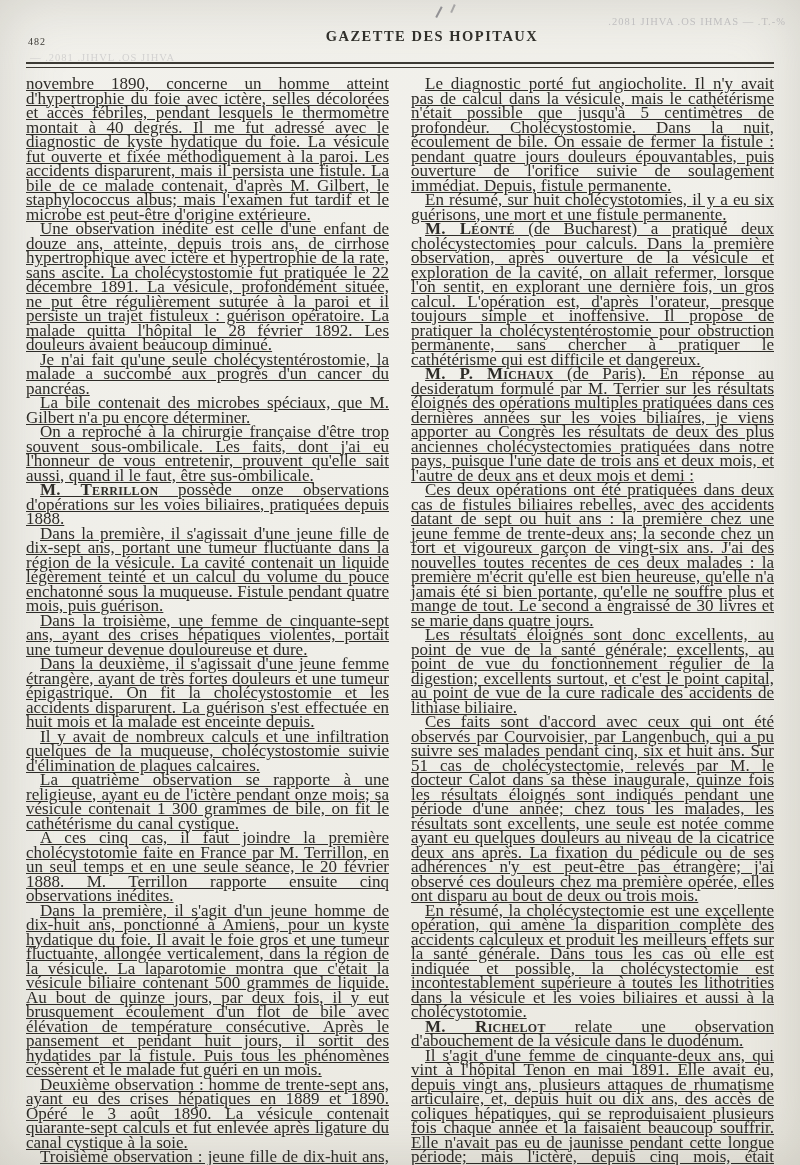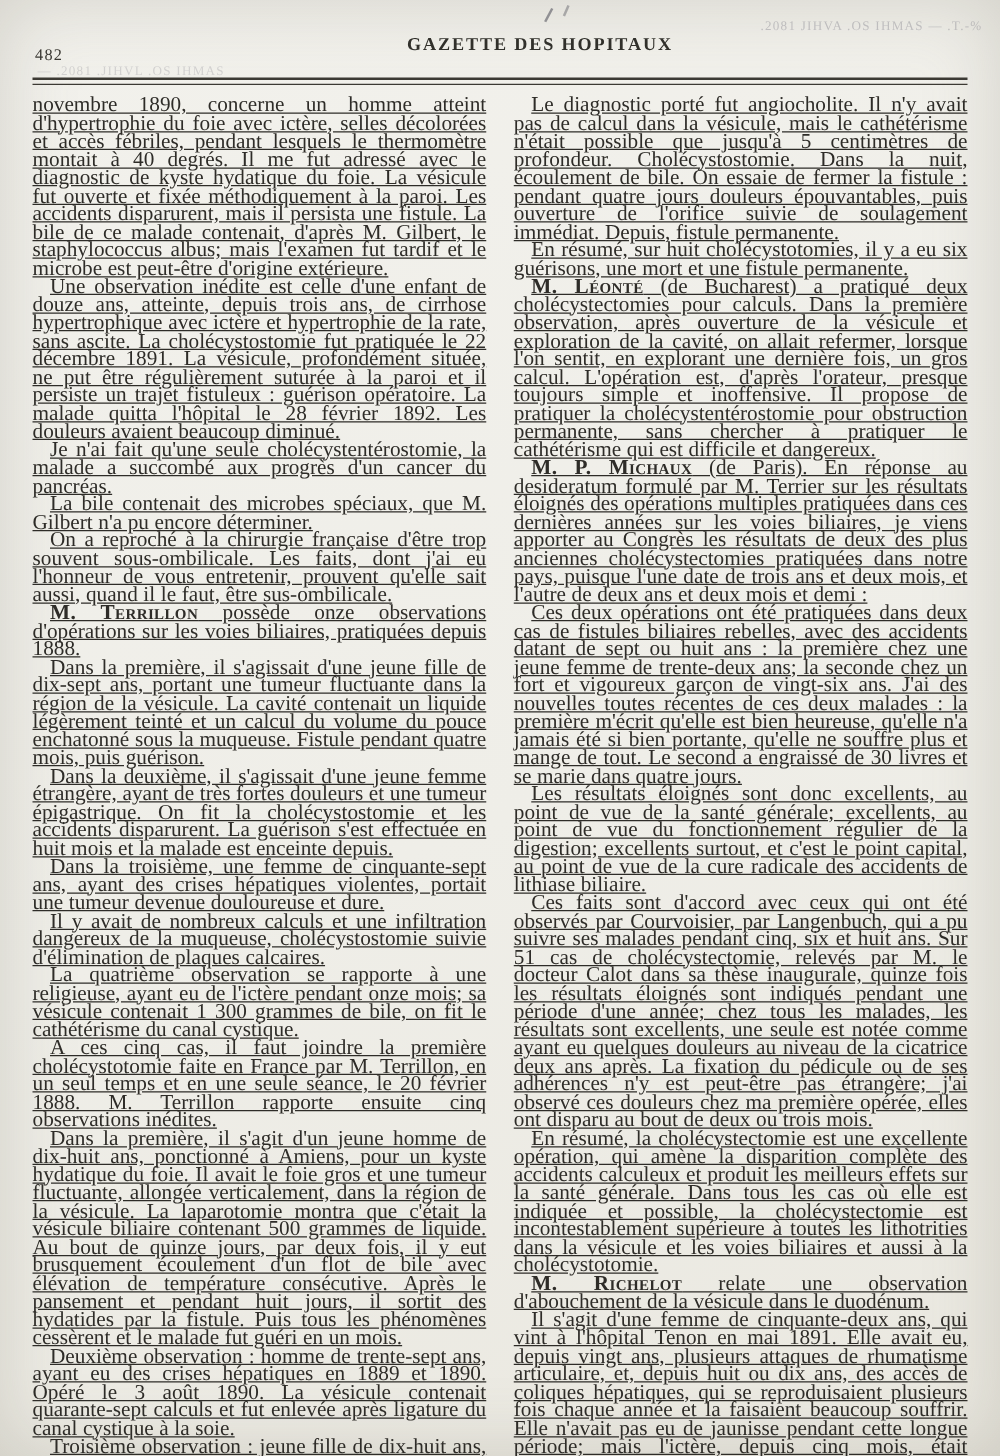--- a/index.html
+++ b/index.html
@@ -9,21 +9,21 @@
     margin:0 auto;
     background:linear-gradient(160deg,#f2f1ec 0%,#efeee8 55%,#eae8e0 100%);
     box-shadow:inset 0 0 60px rgba(120,115,100,0.25);
     font-family:"Liberation Serif","DejaVu Serif",serif;
     color:#2e2c28;
     overflow:hidden;
   }
   .header{position:relative;height:62px;}
   .pagenum{
     position:absolute;left:28px;top:36px;
-    font-size:13px;letter-spacing:1px;color:#3a3833;
+    font-size:10px;letter-spacing:1px;color:#3a3833;
   }
   .journal-title{
     position:absolute;left:0;right:0;top:28px;
     text-align:center;transform:translateX(32px);
     font-size:14.5px;font-weight:bold;letter-spacing:1.5px;color:#31302b;
   }
   .bleed{
     position:absolute;color:#8d8c94;opacity:.45;
     font-size:10.5px;letter-spacing:1px;filter:blur(.4px);
     white-space:nowrap;
@@ -58,37 +58,37 @@
 <body>
 
 <div class="page">
   <div class="scan-mark m1"></div>
   <div class="scan-mark m2"></div>
 
   <div class="header">
     <span class="pagenum">482</span>
     <span class="journal-title">GAZETTE DES HOPITAUX</span>
     <span class="bleed bleed-right">.2081 JIHVA .OS IHMAS — .T.-%</span>
-    <span class="bleed bleed-left">— .2081 .JIHVL .OS IHMAS</span>
+    <span class="bleed bleed-left">— .2081 .JIHVL .OS JIHVA</span>
   </div>
 
   <div class="rule"></div>
 
   <div class="columns">
     <div class="col">
       <p class="para noindent"><span class="lead"></span><span>novembre 1890, concerne un homme atteint d'hypertrophie du foie avec ictère, selles décolorées et accès fébriles, pendant lesquels le thermomètre montait à 40 degrés. Il me fut adressé avec le diagnostic de kyste hydatique du foie. La vésicule fut ouverte et fixée méthodiquement à la paroi. Les accidents disparurent, mais il persista une fistule. La bile de ce malade contenait, d'après M. Gilbert, le staphylococcus albus; mais l'examen fut tardif et le microbe est peut-être d'origine extérieure.</span></p>
       <p class="para"><span class="lead"></span><span>Une observation inédite est celle d'une enfant de douze ans, atteinte, depuis trois ans, de cirrhose hypertrophique avec ictère et hypertrophie de la rate, sans ascite. La cholécystostomie fut pratiquée le 22 décembre 1891. La vésicule, profondément située, ne put être régulièrement suturée à la paroi et il persiste un trajet fistuleux : guérison opératoire. La malade quitta l'hôpital le 28 février 1892. Les douleurs avaient beaucoup diminué.</span></p>
       <p class="para"><span class="lead"></span><span>Je n'ai fait qu'une seule cholécystentérostomie, la malade a succombé aux progrès d'un cancer du pancréas.</span></p>
       <p class="para"><span class="lead"></span><span>La bile contenait des microbes spéciaux, que M. Gilbert n'a pu encore déterminer.</span></p>
       <p class="para"><span class="lead"></span><span>On a reproché à la chirurgie française d'être trop souvent sous-ombilicale. Les faits, dont j'ai eu l'honneur de vous entretenir, prouvent qu'elle sait aussi, quand il le faut, être sus-ombilicale.</span></p>
       <p class="para"><span class="lead">M. Terrillon</span><span> possède onze observations d'opérations sur les voies biliaires, pratiquées depuis 1888.</span></p>
       <p class="para"><span class="lead"></span><span>Dans la première, il s'agissait d'une jeune fille de dix-sept ans, portant une tumeur fluctuante dans la région de la vésicule. La cavité contenait un liquide légèrement teinté et un calcul du volume du pouce enchatonné sous la muqueuse. Fistule pendant quatre mois, puis guérison.</span></p>
+      <p class="para"><span class="lead"></span><span>Dans la troisième, une femme de cinquante-sept ans, ayant des crises hépatiques violentes, portait une tumeur devenue douloureuse et dure.</span></p>
       <p class="para"><span class="lead"></span><span>Dans la deuxième, il s'agissait d'une jeune femme étrangère, ayant de très fortes douleurs et une tumeur épigastrique. On fit la cholécystostomie et les accidents disparurent. La guérison s'est effectuée en huit mois et la malade est enceinte depuis.</span></p>
-      <p class="para"><span class="lead"></span><span>Dans la troisième, une femme de cinquante-sept ans, ayant des crises hépatiques violentes, portait une tumeur devenue douloureuse et dure.</span></p>
-      <p class="para"><span class="lead"></span><span>Il y avait de nombreux calculs et une infiltration dangereux de la muqueuse, cholécystostomie suivie d'élimination de plaques calcaires.</span></p>
+      <p class="para"><span class="lead"></span><span>Il y avait de nombreux calculs et une infiltration quelques de la muqueuse, cholécystostomie suivie d'élimination de plaques calcaires.</span></p>
       <p class="para"><span class="lead"></span><span>La quatrième observation se rapporte à une religieuse, ayant eu de l'ictère pendant onze mois; sa vésicule contenait 1 300 grammes de bile, on fit le cathétérisme du canal cystique.</span></p>
       <p class="para"><span class="lead"></span><span>A ces cinq cas, il faut joindre la première cholécystotomie faite en France par M. Terrillon, en un seul temps et en une seule séance, le 20 février 1888. M. Terrillon rapporte ensuite cinq observations inédites.</span></p>
       <p class="para"><span class="lead"></span><span>Dans la première, il s'agit d'un jeune homme de dix-huit ans, ponctionné à Amiens, pour un kyste hydatique du foie. Il avait le foie gros et une tumeur fluctuante, allongée verticalement, dans la région de la vésicule. La laparotomie montra que c'était la vésicule biliaire contenant 500 grammes de liquide. Au bout de quinze jours, par deux fois, il y eut brusquement écoulement d'un flot de bile avec élévation de température consécutive. Après le pansement et pendant huit jours, il sortit des hydatides par la fistule. Puis tous les phénomènes cessèrent et le malade fut guéri en un mois.</span></p>
       <p class="para"><span class="lead"></span><span>Deuxième observation : homme de trente-sept ans, ayant eu des crises hépatiques en 1889 et 1890. Opéré le 3 août 1890. La vésicule contenait quarante-sept calculs et fut enlevée après ligature du canal cystique à la soie.</span></p>
       <p class="para"><span class="lead"></span><span>Troisième observation : jeune fille de dix-huit ans, dont la vésicule contenait 340 grammes de liquide et trois calculs, guérison après fistule.</span></p>
       <p class="para"><span class="lead"></span><span>Quatrième observation : femme, vue avec MM. les professeurs Potain et Duplay, éprouvant, depuis neuf ans, des douleurs épigastriques.</span></p>
     </div>
 
     <div class="col">
       <p class="para"><span class="lead"></span><span>Le diagnostic porté fut angiocholite. Il n'y avait pas de calcul dans la vésicule, mais le cathétérisme n'était possible que jusqu'à 5 centimètres de profondeur. Cholécystostomie. Dans la nuit, écoulement de bile. On essaie de fermer la fistule : pendant quatre jours douleurs épouvantables, puis ouverture de l'orifice suivie de soulagement immédiat. Depuis, fistule permanente.</span></p>

